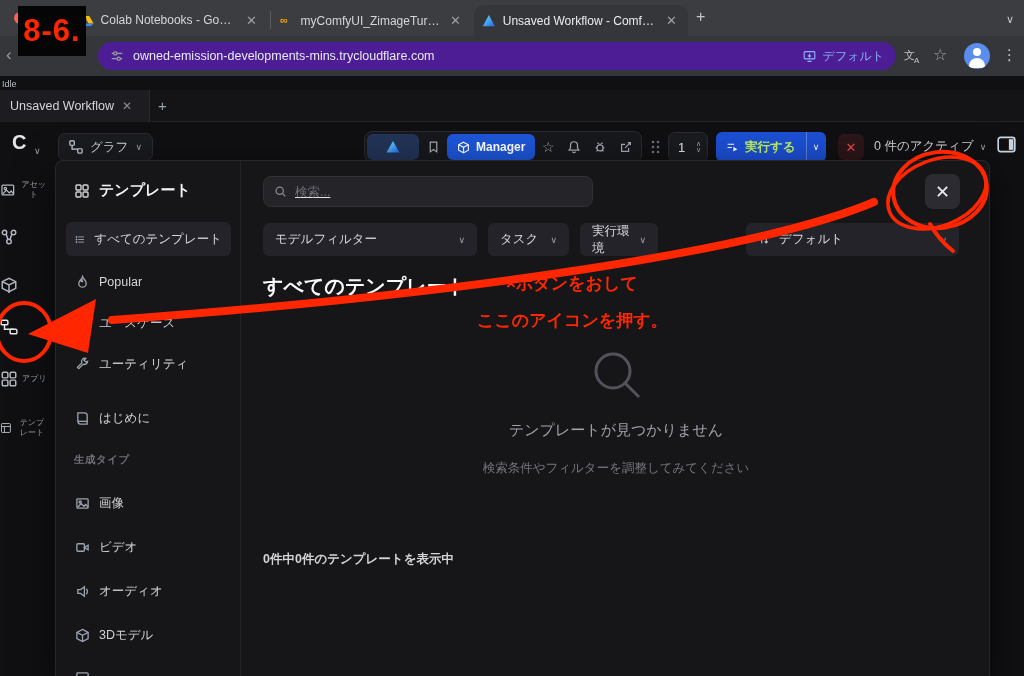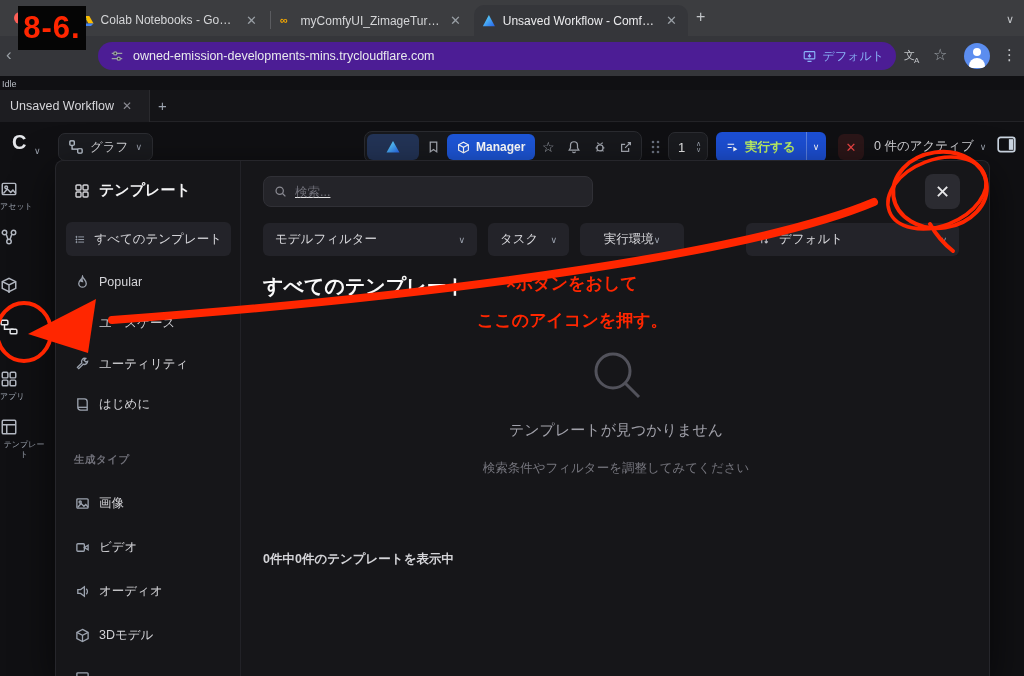--- a/index.html
+++ b/index.html
@@ -31,39 +31,39 @@
   .wftab { position:absolute; left:0; top:0; width:150px; height:32px; background:#1d1d21; border-right:1px solid #2a2a2e; display:flex; align-items:center; padding:0 10px; gap:8px; }
   .wftab .lbl { font-size:12.5px; color:#d6d6da; }
   .pill { background:#1a1b1f; border:1px solid #2b2c31; border-radius:7px; display:flex; align-items:center; }
   .chev { font-size:9px; color:#9ca3af; }
   .ctr-group { position:absolute; left:364px; top:55px; height:32px; background:#17181c; border:1px solid #2a2b30; border-radius:8px; display:flex; align-items:center; padding:0 2px; }
   .ctr-btn { height:26px; display:flex; align-items:center; justify-content:center; color:#a6aab3; }
   .mgr { background:#1d56d8; border-radius:6px; height:26px; display:flex; align-items:center; gap:6px; padding:0 10px; color:#fff; }
   .runbtn { position:absolute; left:716px; top:56px; height:30px; display:flex; }
   .runmain { background:#1c4fd4; border-radius:6px 0 0 6px; display:flex; align-items:center; gap:6px; padding:0 10px; color:#bef264; }
   .runchev { width:20px; background:#1c4fd4; border-left:1px solid rgba(255,255,255,.28); border-radius:0 6px 6px 0; display:flex; align-items:center; justify-content:center; color:#fff; }
-  .sbitem { position:absolute; left:0; width:48px; display:flex; flex-direction:column; align-items:flex-start; gap:4px; color:#b3b8c2; }
+  .sbitem { position:absolute; left:0; width:48px; display:flex; flex-direction:row; align-items:center; gap:4px; color:#b3b8c2; }
   .sbitem .slbl { font-size:8px; color:#9ca3af; text-align:center; line-height:1.2; }
 
   
   .dialog { position:absolute; left:55px; top:84px; width:935px; height:517px; background:#161619; border:1px solid #26262b; border-bottom:none; border-radius:8px 8px 0 0; box-shadow:0 12px 40px rgba(0,0,0,.6); }
   .dnav { position:absolute; left:0; top:0; width:185px; height:100%; border-right:1px solid #222227; }
   .dnav-item { position:absolute; left:10px; width:165px; height:34px; border-radius:6px; display:flex; align-items:center; gap:9px; padding:0 9px; color:#9ca3af; }
   .dnav-item .nlbl { font-size:12.5px; color:#d4d4d8; white-space:nowrap; }
   .dnav-item.sel { background:#232329; }
   .fbox { position:absolute; top:62px; height:33px; background:#232329; border-radius:6px; display:flex; align-items:center; padding:0 12px; }
   .fbox .flbl { font-size:12.5px; color:#d8d8dc; }
   .searchbar { position:absolute; left:207px; top:15px; width:330px; height:31px; background:#242429; border:1px solid #303036; border-radius:8px; display:flex; align-items:center; padding:0 10px; gap:8px; }
   .searchbar input { flex:1; background:transparent; border:none; outline:none; color:#e5e5e5; font-size:12.5px; font-family:inherit;text-decoration:underline; }
   .searchbar input::placeholder { color:#6f6f78; }
   .closebtn { position:absolute; left:869px; top:13px; width:35px; height:35px; background:#2b2b31; border-radius:8px; display:flex; align-items:center; justify-content:center; color:#e8e8ea; font-size:18px; }
 
   
   .annos { position:absolute; inset:0; z-index:100; pointer-events:none; }
-  .annobadge { position:absolute; left:18px; top:6px; width:68px; height:44px; background:#050505; display:flex; align-items:center; justify-content:center; }
+  .annobadge { position:absolute; left:18px; top:6px; width:68px; height:50px; background:#050505; display:flex; align-items:center; justify-content:center; }
   .annobadge span { color:#ff2600; font-size:31px; font-weight:700; letter-spacing:1px; }
   .rednote { position:absolute; color:#ff2600; font-size:17px; font-weight:700; white-space:nowrap; }
   svg.lineart { position:absolute; inset:0; }
 </style>
 </head>
 <body>
 
 <div id="screen">
 
   <div class="tabstrip">
@@ -330,21 +330,21 @@
               <path d="M6 5V3h4v2M2 9h12"></path>
             </svg>
           <span class="nlbl">ユースケース</span>
         </div>
         <div class="dnav-item" style="top:186px;">
           <svg width="15" height="15" viewBox="0 0 16 16" fill="none" stroke="currentColor" stroke-width="1.4">
               <path d="M13.5 4.5a3.5 3.5 0 0 1-4.8 3.2L4 12.4 2.6 11l4.7-4.7A3.5 3.5 0 0 1 11.5 1.5L9.6 3.4 11.6 5.4z"></path>
             </svg>
           <span class="nlbl">ユーティリティ</span>
         </div>
-        <div class="dnav-item" style="top:226px;">
+        <div class="dnav-item" style="top:240px;">
           <svg width="15" height="15" viewBox="0 0 16 16" fill="none" stroke="currentColor" stroke-width="1.4">
               <path d="M3 2h7a3 3 0 0 1 3 3v9H6a3 3 0 0 1-3-3z"></path>
               <path d="M3 11h10"></path>
             </svg>
           <span class="nlbl">はじめに</span>
         </div>
 
         <span style="position:absolute;left:18px;top:292px;font-size:10.5px;font-weight:700;color:#71717a;letter-spacing:.5px;">生成タイプ</span>
 
         <div class="dnav-item" style="top:325px;">
@@ -396,21 +396,21 @@
         </div>
 
       <div class="fbox" style="left:207px;width:214px;justify-content:space-between;">
         <span class="flbl">モデルフィルター</span>
         <span class="chev">∨</span>
       </div>
       <div class="fbox" style="left:432px;width:81px;justify-content:space-between;">
         <span class="flbl">タスク</span>
         <span class="chev">∨</span>
       </div>
-      <div class="fbox" style="left:524px;width:104px;justify-content:center;">
+      <div class="fbox" style="left:524px;width:78px;justify-content:space-between;">
         <span class="flbl">実行環境</span>
         <span class="chev">∨</span>
       </div>
       <div class="fbox" style="left:690px;width:213px;gap:9px;">
         <svg width="12" height="13" viewBox="0 0 16 16" fill="none" stroke="#c0c0c8" stroke-width="1.4">
             <path d="M5 13V3M5 3L3 5.5M5 3l2 2.5M11 3v10M11 13l-2-2.5M11 13l2-2.5"></path>
           </svg>
         <span class="flbl">デフォルト</span>
         <span class="chev" style="margin-left:auto">∨</span>
       </div>

